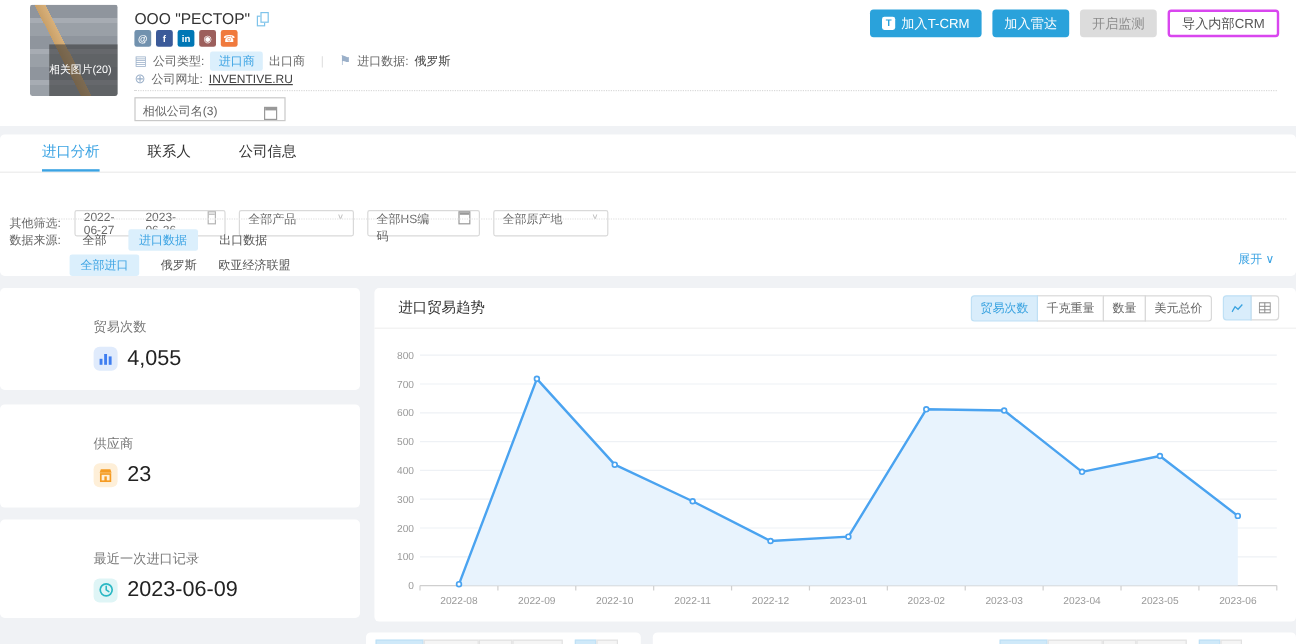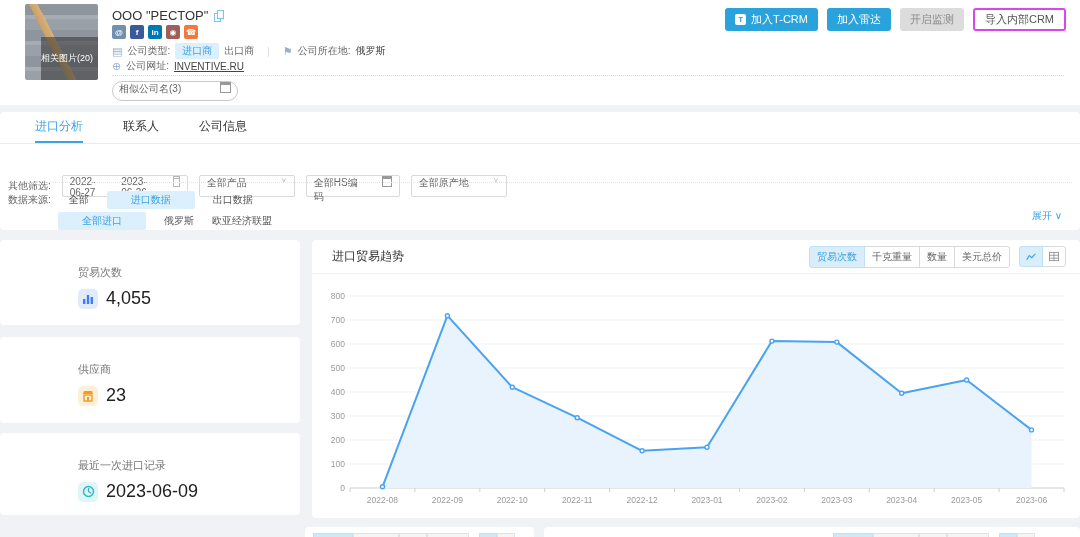--- a/index.html
+++ b/index.html
@@ -22,22 +22,22 @@
   .socials{position:absolute;left:112px;top:25px;display:flex;gap:4px;}
   .social{width:14px;height:14px;border-radius:2px;color:#fff;font-size:8px;font-weight:bold;
           display:flex;align-items:center;justify-content:center;cursor:pointer;}
   .info-row{position:absolute;left:112px;font-size:10px;color:#666;display:flex;align-items:center;gap:5px;}
   .row1{top:43px;} .row2{top:59px;}
   .mini-ic{color:#9bb0c9;font-size:11px;line-height:10px;}
   .tag-blue{background:#dbeffc;color:#3ba3e3;padding:1px 7px;border-radius:2px;}
   .vdiv{color:#ddd;margin:0 8px;}
   .weblink{color:#444;text-decoration:underline;cursor:pointer;}
   .dotted-sep{position:absolute;left:112px;right:16px;top:75px;border-top:1px dotted #d9d9d9;}
-  .similar-box{position:absolute;left:112px;top:81px;width:112px;height:18px;border:1px solid #c9c9c9;border-radius:10px;
-               font-size:10px;color:#666;display:flex;align-items:flex-start;justify-content:space-between;
+  .similar-box{position:absolute;left:112px;top:81px;width:112px;height:18px;border:1px solid #c9c9c9;border-radius:0;
+               font-size:10px;color:#666;display:flex;align-items:flex-end;justify-content:space-between;
                padding:0 6px;background:#fff;cursor:pointer;}
   .win-icon{position:relative;width:9px;height:9px;border:1px solid #999;display:inline-block;}
   .win-icon::before{content:"";position:absolute;left:0;top:0;width:100%;height:2px;background:#999;}
   .header-actions{position:absolute;right:14px;top:8px;display:flex;gap:9px;}
   .btn{height:23px;border-radius:3px;font-size:11px;display:flex;align-items:center;gap:5px;
        padding:0 10px;cursor:pointer;border:none;white-space:nowrap;}
   .btn-primary{background:#2aa2db;color:#fff;}
   .btn-disabled{background:#dcdcdc;color:#8c8c8c;}
   .btn-plain{background:#fff;border:2px solid #d946ef;color:#555;}
   .tcrm-ic{width:11px;height:11px;background:#fff;border-radius:2px;color:#2aa2db;font-size:8px;font-weight:bold;
@@ -52,21 +52,21 @@
   .fbox{height:20px;border:1px solid #d9d9d9;border-radius:2px;display:flex;align-items:flex-start;
         padding:0 7px;margin-left:11px;background:#fff;color:#666;gap:22px;cursor:pointer;}
   .date-box{width:110px;justify-content:space-between;}
   .sel{justify-content:space-between;}
   .chev{color:#c0c0c0;font-size:8px;transform:scaleY(.8);}
   .cal-icon{position:relative;width:9px;height:9px;border:1px solid #b5b5b5;display:inline-block;}
   .cal-icon::before{content:"";position:absolute;left:0;top:1px;width:100%;height:1px;background:#b5b5b5;}
   .dotted2{position:absolute;left:8px;right:8px;top:70px;border-top:1px dotted #e3e3e3;}
   .ds-row{position:absolute;font-size:10px;color:#555;display:flex;align-items:center;gap:18px;}
   .ds1{left:8px;top:79px;} .ds2{left:58px;top:100px;}
-  .pill{background:#dbeffc;color:#3ba3e3;padding:2px 24px;border-radius:2px;cursor:pointer;}
+  .pill{background:#dbeffc;color:#3ba3e3;padding:2px 9px;border-radius:2px;cursor:pointer;}
   .ds-opt{cursor:pointer;}
   .expand{position:absolute;right:18px;top:97px;color:#3ba3e3;font-size:10px;cursor:pointer;}
 
   
   .stat-card{position:absolute;left:0;width:300px;background:#fff;border-radius:4px;}
   .sc1{top:240px;height:85px;} .sc2{top:337px;height:86px;} .sc3{top:433px;height:82px;}
   .stat-inner{padding:25px 0 0 78px;}
   .stat-label{font-size:11px;color:#777;}
   .stat-value-row{display:flex;align-items:center;margin-top:8px;gap:8px;}
   .stat-value{font-size:18px;color:#222;}
@@ -125,21 +125,21 @@
       <span class="social" style="background: rgb(240, 122, 61);">☎</span>
     </div>
 
     <div class="info-row row1">
       <span class="mini-ic">▤</span>
       <span>公司类型:</span>
       <span class="tag-blue">进口商</span>
       <span>出口商</span>
       <span class="vdiv">|</span>
       <span class="mini-ic">⚑</span>
-      <span>公司所在地:</span>
+      <span>进口数据:</span>
       <span style="color:#444">俄罗斯</span>
     </div>
 
     <div class="info-row row2">
       <span class="mini-ic">⊕</span>
       <span>公司网址:</span>
       <span class="weblink">INVENTIVE.RU</span>
     </div>
 
     <div class="dotted-sep"></div>

